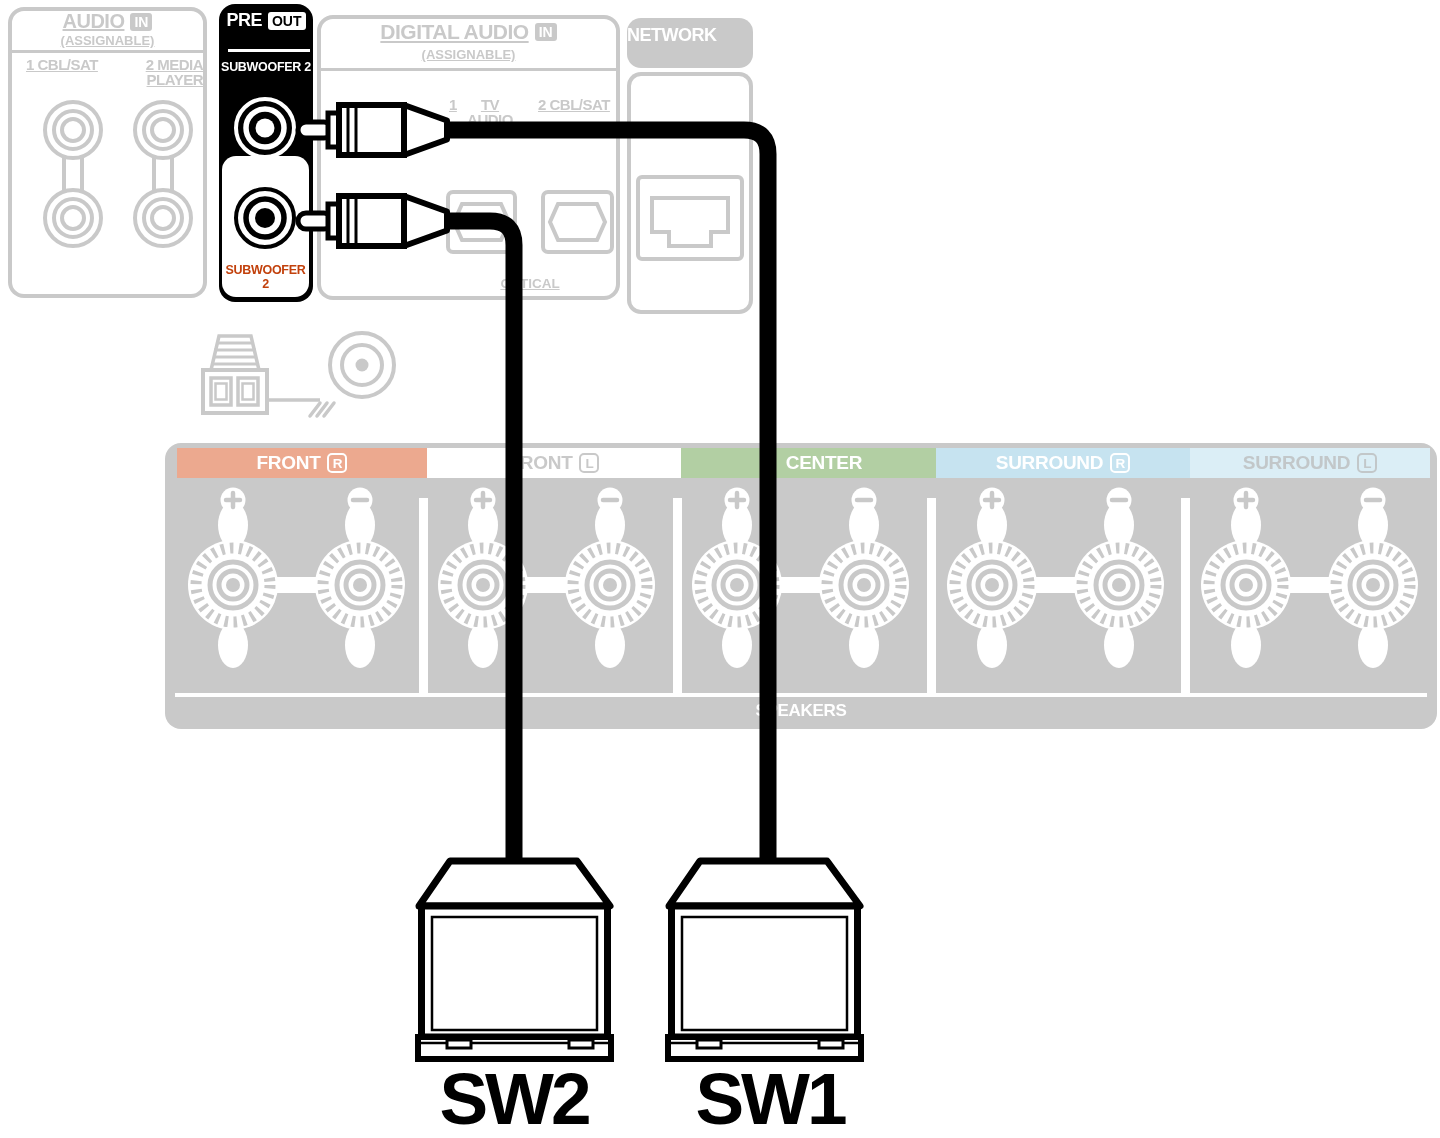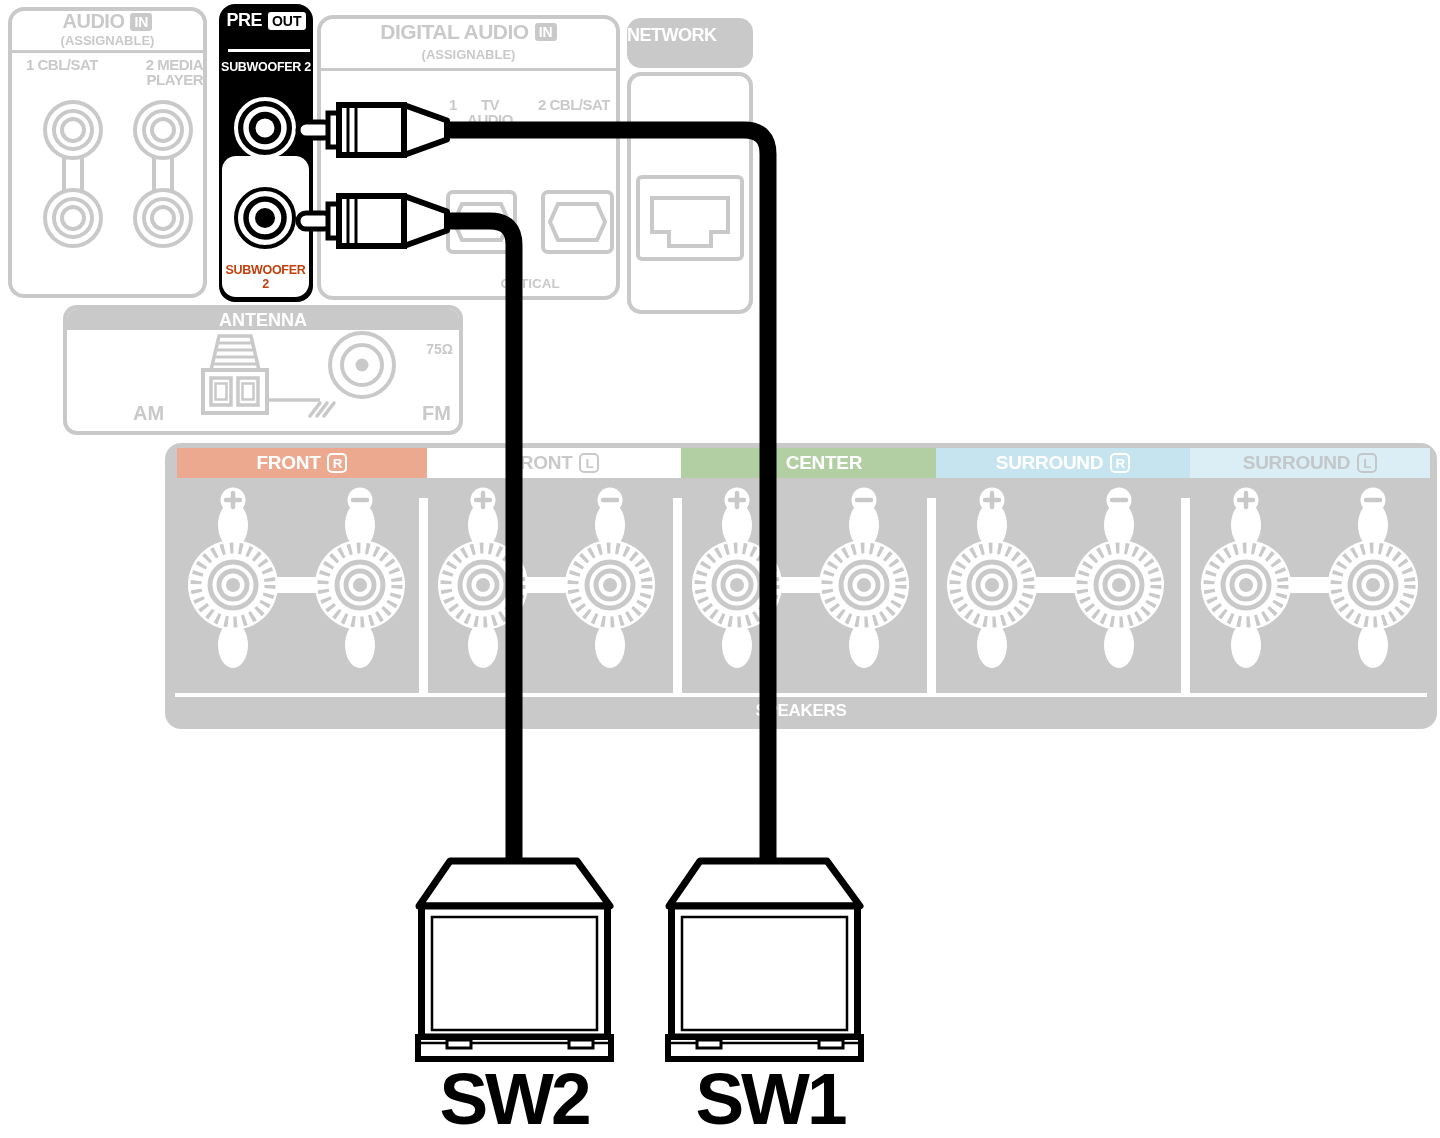--- a/index.html
+++ b/index.html
@@ -1,19 +1,19 @@
 <!DOCTYPE html>
 <html><head>
 <meta charset="utf-8">
 <style>
   html,body{margin:0;padding:0;background:#fff;}
   #stage{position:relative;width:1440px;height:1138px;background:#fff;overflow:hidden;
          font-family:"Liberation Sans",sans-serif;font-weight:bold;}
   .abs{position:absolute;box-sizing:border-box;}
-  .gtxt{color:#c9c9c9;}
+  .gtxt{color:#c9c9c9;text-decoration:underline;}
   .panel{border-radius:16px;box-shadow:inset 0 0 0 4px #c9c9c9;background:#fff;}
   .titlerow{display:flex;align-items:center;justify-content:center;gap:6px;}
   .badge-fill{display:inline-flex;align-items:center;justify-content:center;
               background:#c9c9c9;color:#fff;font-size:14px;border-radius:3px;
               padding:1px 4px;line-height:16px;}
   .badge-out{display:inline-flex;align-items:center;justify-content:center;
              background:#fff;color:#000;font-size:14px;border-radius:3px;
              padding:1px 4px;line-height:16px;}
   .sep{background:#c9c9c9;height:3px;}
   .band{top:5px;height:30px;display:flex;align-items:center;justify-content:center;
@@ -71,28 +71,20 @@
     </div>
     <div class="abs gtxt smalltxt" style="left:221px;top:82px;">2 CBL/SAT</div>
     <div class="abs gtxt" style="left:153px;top:261px;width:120px;text-align:center;font-size:13.5px;">OPTICAL</div>
   </div>
 
   <div class="abs" style="left:627px;top:18px;width:126px;height:50px;background:#c9c9c9;border-radius:14px;">
     <div class="abs" style="left:0;right:0;top:7px;text-align:left;color:#fff;font-size:18px;letter-spacing:-0.5px;">NETWORK</div>
   </div>
   <div class="abs panel" style="left:627px;top:72px;width:126px;height:242px;border-radius:14px;"></div>
 
-  <div class="abs panel" style="left:63px;top:305px;width:400px;height:130px;border-radius:14px;">
-    <div class="abs" style="left:4px;right:4px;top:4px;height:21px;background:#c9c9c9;border-radius:10px 10px 0 0;">
-      <div class="abs" style="left:0;right:0;top:1px;text-align:center;color:#fff;font-size:18px;">ANTENNA</div>
-    </div>
-    <div class="abs gtxt" style="right:10px;top:36px;font-size:14px;">75Ω</div>
-    <div class="abs gtxt" style="left:70px;top:97px;font-size:20px;">AM</div>
-    <div class="abs gtxt" style="left:359px;top:97px;font-size:20px;">FM</div>
-  </div>
 
   <div class="abs" style="left:165px;top:443px;width:1272px;height:286px;background:#c9c9c9;border-radius:16px;">
 
     <div class="abs band" style="left: 12px; width: 250px; background-color: rgb(236, 169, 143); color: rgb(255, 255, 255);">
       <span>FRONT</span>
       <span class="band-badge">R</span>
     </div>
     <div class="abs band" style="left: 262px; width: 254px; background-color: rgb(255, 255, 255); color: rgb(201, 201, 201);">
       <span>FRONT</span>
       <span class="band-badge">L</span>

